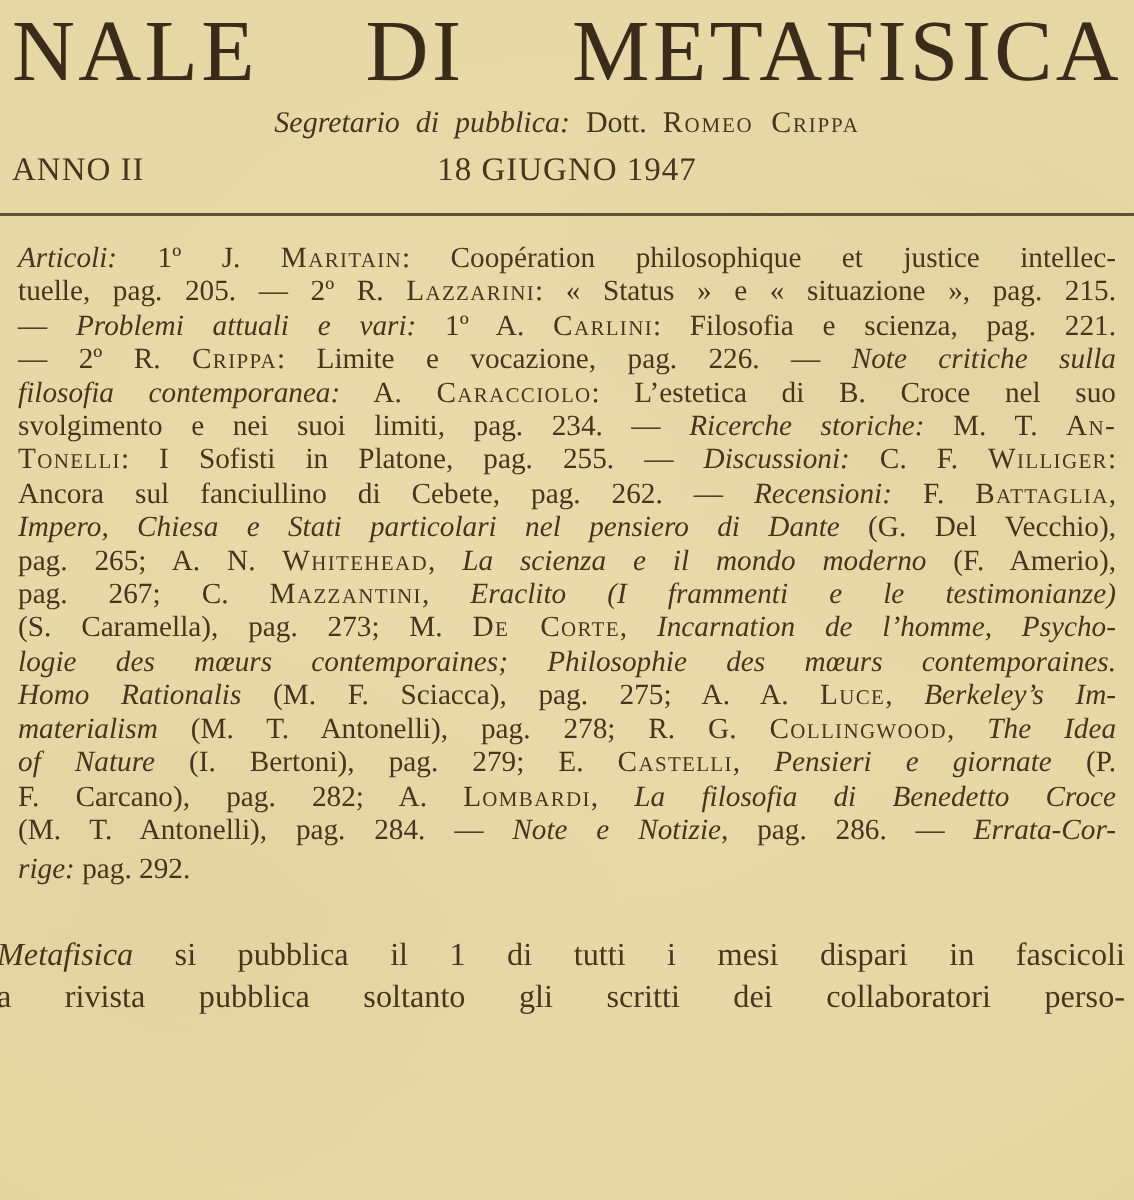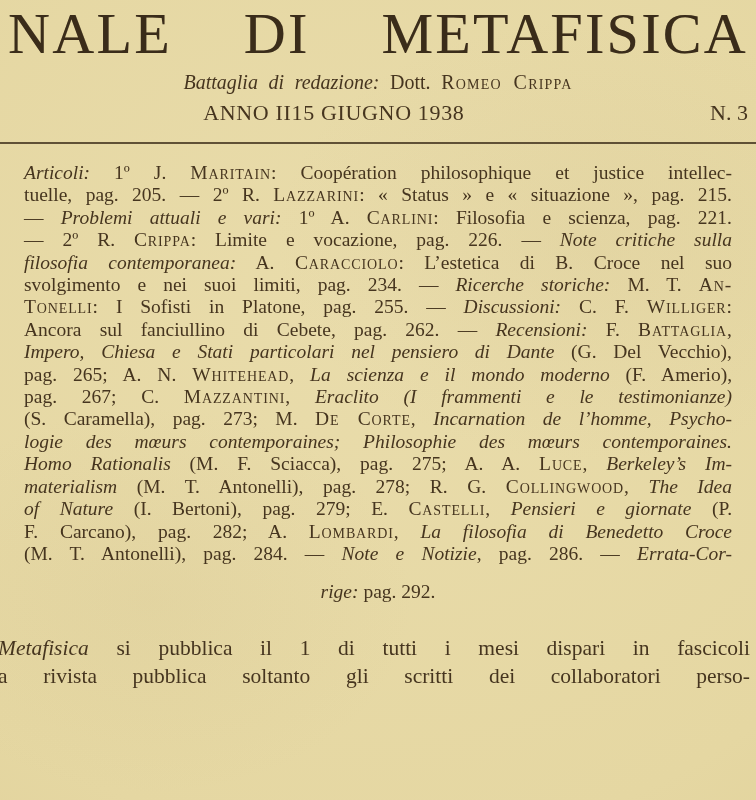--- a/index.html
+++ b/index.html
@@ -57,49 +57,49 @@
   }
   .it { font-style: italic; }
   .issue-row {
     margin-top: 6px;
     font-size: 22px;
     line-height: 26px;
     display: grid;
     grid-template-columns: 1fr auto 1fr;
     align-items: baseline;
   }
-  .issue-row .anno { text-align: right; letter-spacing: 0.03em; margin-left: 28px; }
+  .issue-row .anno { text-align: left; letter-spacing: 0.03em; }
   .issue-row .date { text-align: center; letter-spacing: 0.03em; }
   .issue-row .num  { text-align: right; }
   .rule {
     margin: 16px -8px 0 -8px;
     border-top: 2px solid rgba(72,56,34,0.85);
   }
   .sommario {
     margin: 46px 0 0 0;
     font-weight: normal;
     font-style: italic;
     font-size: 46px;
     line-height: 50px;
     letter-spacing: 0.07em;
     color: var(--ink-dark, #3a2c1a);
   }
   .toc, .toc-end, .footer-block {
     font-size: 19.5px;
-    margin: 16px;
+    margin: 4px;
   }
   .toc {
     margin-top: 18px;
     line-height: 22.4px;
     text-align: justify;
     text-align-last: justify;
   }
   .toc-end {
     line-height: 22.4px;
-    text-align: center;
+    text-align: left;
   }
   .seg-i { font-style: italic; }
   .seg-sc { font-variant: small-caps; letter-spacing: 0.045em; }
   .seg-r {}
   .footer-block {
     margin: 30px -2px 0 -10px;
     font-size: 21.5px;
     line-height: 28px;
     text-align: justify;
     text-align-last: justify;
@@ -111,29 +111,28 @@
 </head>
 <body>
 
 <div class="page">
 
   <header>
     <h1 class="title">NALE DI METAFISICA</h1>
 
 
     <div class="secretary-line">
-      <span class="it">Battaglia di redazione:</span>
+      <span class="it">Segretario di pubblica:</span>
       <span>Dott.</span>
       <span class="sc">Romeo Crippa</span>
     </div>
 
     <div class="issue-row">
       <span class="anno">ANNO II</span>
-      <span class="date">15 GIUGNO 1938</span>
-      <span class="num">N. 3</span>
+      <span class="date">18 GIUGNO 1947</span>
     </div>
   </header>
 
   <div class="rule"></div>
 
 
   <p class="toc"><span class="seg-i">Articoli:</span><span class="seg-r"> 1º J. </span><span class="seg-sc">Maritain</span><span class="seg-r">: Coopération philosophique et justice intellec-</span><br><span class="seg-r">tuelle, pag. 205. — 2º R. </span><span class="seg-sc">Lazzarini</span><span class="seg-r">: « Status » e « situazione », pag. 215.</span><br><span class="seg-r">— </span><span class="seg-i">Problemi attuali e vari:</span><span class="seg-r"> 1º A. </span><span class="seg-sc">Carlini</span><span class="seg-r">: Filosofia e scienza, pag. 221.</span><br><span class="seg-r">— 2º R. </span><span class="seg-sc">Crippa</span><span class="seg-r">: Limite e vocazione, pag. 226. — </span><span class="seg-i">Note critiche sulla</span><br><span class="seg-i">filosofia contemporanea:</span><span class="seg-r"> A. </span><span class="seg-sc">Caracciolo</span><span class="seg-r">: L’estetica di B. Croce nel suo</span><br><span class="seg-r">svolgimento e nei suoi limiti, pag. 234. — </span><span class="seg-i">Ricerche storiche:</span><span class="seg-r"> M. T. </span><span class="seg-sc">An-</span><br><span class="seg-sc">Tonelli</span><span class="seg-r">: I Sofisti in Platone, pag. 255. — </span><span class="seg-i">Discussioni:</span><span class="seg-r"> C. F. </span><span class="seg-sc">Williger</span><span class="seg-r">:</span><br><span class="seg-r">Ancora sul fanciullino di Cebete, pag. 262. — </span><span class="seg-i">Recensioni:</span><span class="seg-r"> F. </span><span class="seg-sc">Battaglia</span><span class="seg-r">,</span><br><span class="seg-i">Impero, Chiesa e Stati particolari nel pensiero di Dante</span><span class="seg-r"> (G. Del Vecchio),</span><br><span class="seg-r">pag. 265; A. N. </span><span class="seg-sc">Whitehead</span><span class="seg-r">, </span><span class="seg-i">La scienza e il mondo moderno</span><span class="seg-r"> (F. Amerio),</span><br><span class="seg-r">pag. 267; C. </span><span class="seg-sc">Mazzantini</span><span class="seg-r">, </span><span class="seg-i">Eraclito (I frammenti e le testimonianze)</span><br><span class="seg-r">(S. Caramella), pag. 273; M. </span><span class="seg-sc">De Corte</span><span class="seg-r">, </span><span class="seg-i">Incarnation de l’homme, Psycho-</span><br><span class="seg-i">logie des mœurs contemporaines; Philosophie des mœurs contemporaines.</span><br><span class="seg-i">Homo Rationalis</span><span class="seg-r"> (M. F. Sciacca), pag. 275; A. A. </span><span class="seg-sc">Luce</span><span class="seg-r">, </span><span class="seg-i">Berkeley’s Im-</span><br><span class="seg-i">materialism</span><span class="seg-r"> (M. T. Antonelli), pag. 278; R. G. </span><span class="seg-sc">Collingwood</span><span class="seg-r">, </span><span class="seg-i">The Idea</span><br><span class="seg-i">of Nature</span><span class="seg-r"> (I. Bertoni), pag. 279; E. </span><span class="seg-sc">Castelli</span><span class="seg-r">, </span><span class="seg-i">Pensieri e giornate</span><span class="seg-r"> (P.</span><br><span class="seg-r">F. Carcano), pag. 282; A. </span><span class="seg-sc">Lombardi</span><span class="seg-r">, </span><span class="seg-i">La filosofia di Benedetto Croce</span><br><span class="seg-r">(M. T. Antonelli), pag. 284. — </span><span class="seg-i">Note e Notizie</span><span class="seg-r">, pag. 286. — </span><span class="seg-i">Errata-Cor-</span></p>
 
   <p class="toc-end"><span class="seg-i">rige:</span><span class="seg-r"> pag. 292.</span></p>
 

